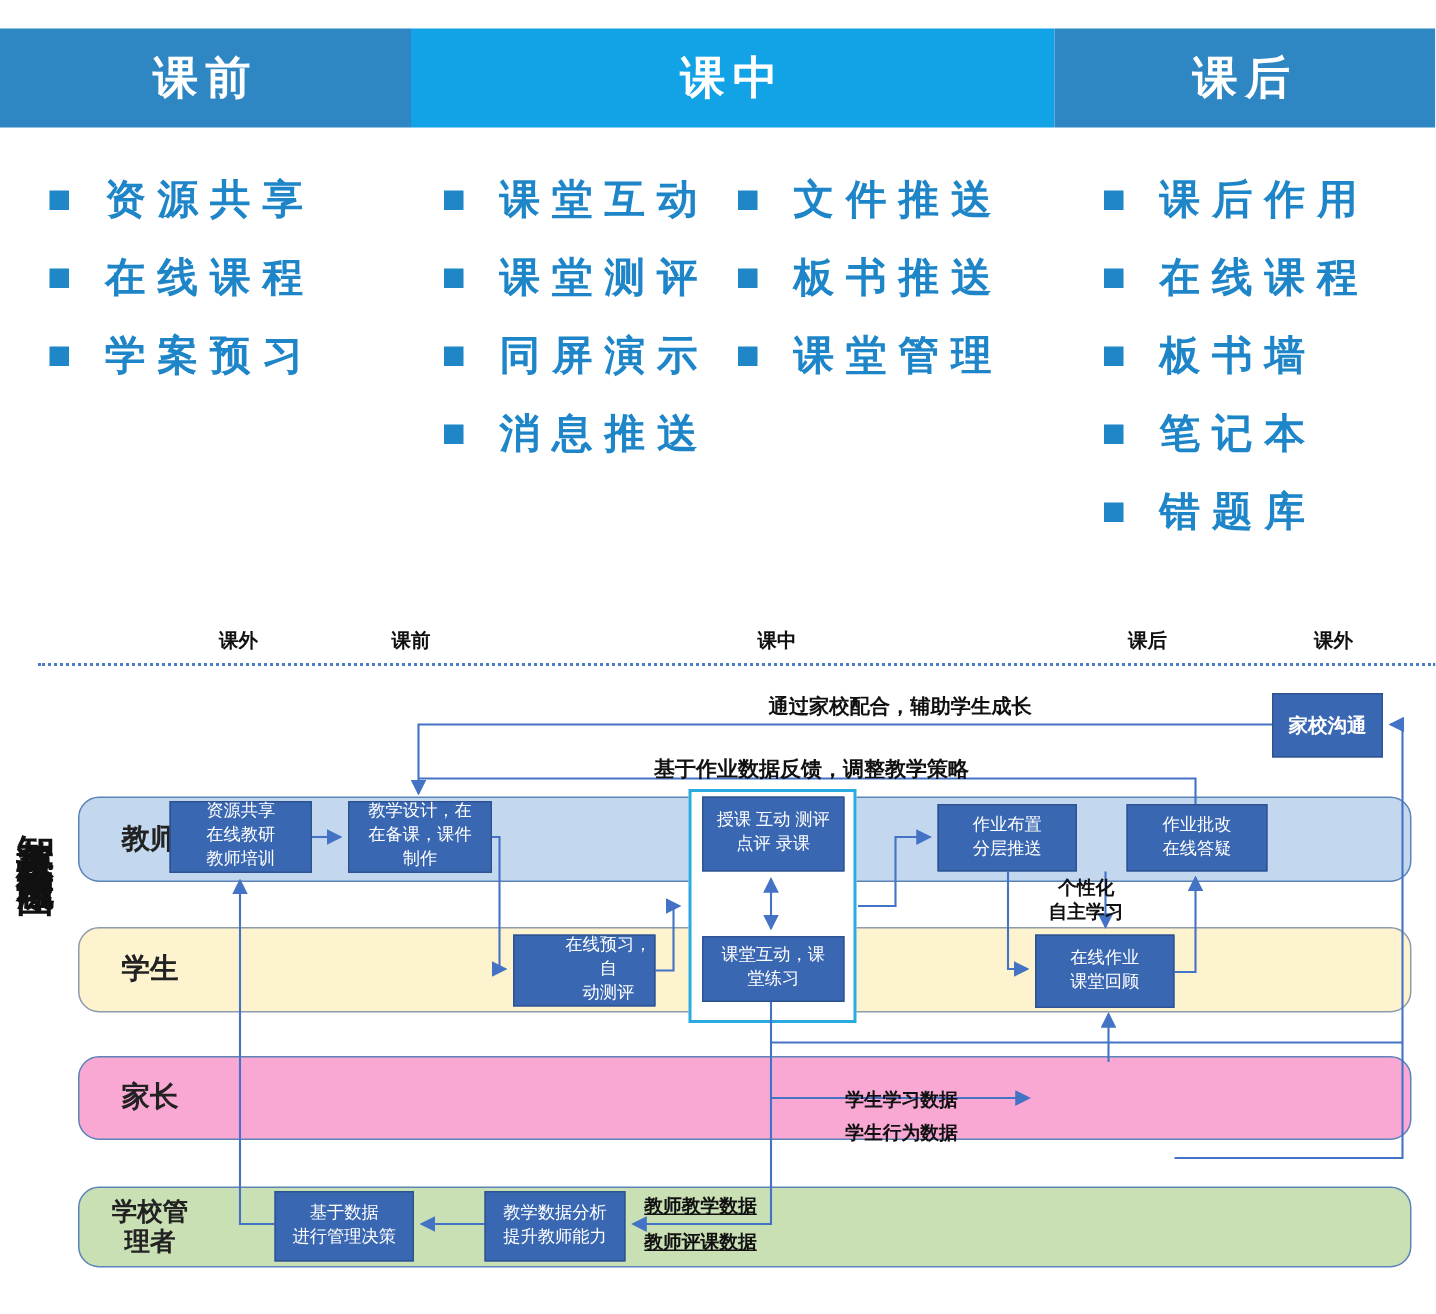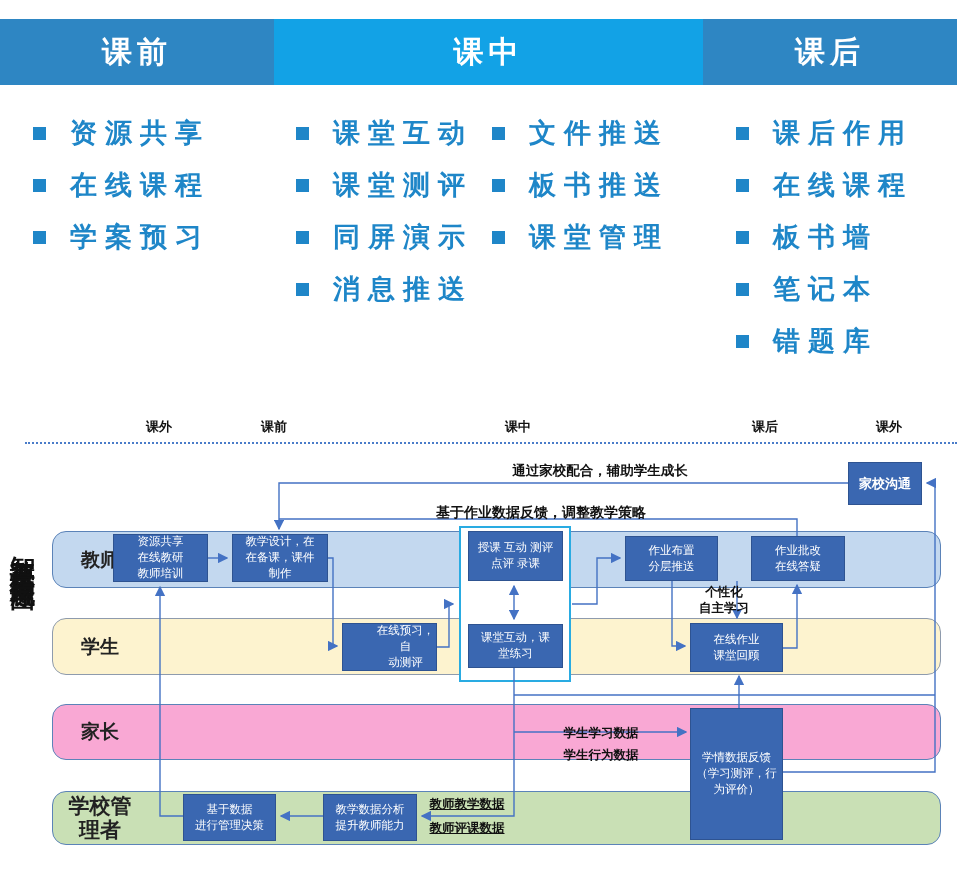--- a/index.html
+++ b/index.html
@@ -16,21 +16,21 @@
   .sq{width:13px;height:13px;background:#1F86C8;margin-right:24px;flex:0 0 13px;}
   .b-text{font-family:"Liberation Serif",serif;font-weight:bold;font-size:27px;color:#1E86C8;letter-spacing:8px;white-space:nowrap;}
   
   .tl{position:absolute;transform:translateX(-50%);font-weight:bold;font-size:13px;color:#111;white-space:nowrap;}
   .dotted{position:absolute;left:25px;top:442px;width:932px;border-top:2px dotted #4A7CC9;}
   .side-title{position:absolute;left:6px;top:536px;writing-mode:vertical-rl;text-orientation:upright;
               font-family:"Liberation Serif",serif;font-weight:bold;font-size:25px;letter-spacing:4px;color:#111;}
   .lane{position:absolute;left:52px;width:889px;border-radius:14px;border:1.5px solid #5B83B8;box-sizing:border-box;}
   .lane-label{position:absolute;left:8px;top:0;bottom:0;width:78px;display:flex;align-items:center;justify-content:center;
               font-weight:bold;font-size:19px;color:#222;text-align:center;white-space:pre-line;line-height:1.15;}
-  .lane-admin .lane-label{font-size:21px;}
+  .lane-admin .lane-label{font-size:17px;}
   .highlight{position:absolute;left:459px;top:526px;width:112px;height:156px;background:#fff;
              border:2.5px solid #29ABE2;box-sizing:border-box;z-index:4;}
   svg.connectors{position:absolute;left:0;top:0;z-index:5;pointer-events:none;}
   .node{position:absolute;background:#3A67B1;border:1px solid #2E5391;box-sizing:border-box;color:#fff;
         display:flex;align-items:center;justify-content:center;text-align:center;
         font-size:11.5px;line-height:1.38;white-space:pre-line;z-index:6;}
   .node-big{font-size:13px;font-weight:bold;}
   .ann{position:absolute;transform:translateX(-50%);font-weight:bold;color:#111;text-align:center;
        white-space:pre-line;z-index:7;}
 </style>
@@ -183,23 +183,20 @@
 分层推送</div>
   <div class="node" style="left:751px;top:536px;width:94px;height:45px;">作业批改
 在线答疑</div>
   <div class="node" style="left:342px;top:623px;width:95px;height:48px;padding-left:32px;">在线预习，自
 动测评</div>
   <div class="node" style="left:468px;top:624px;width:95px;height:44px;">课堂互动，课
 堂练习</div>
   <div class="node" style="left:690px;top:623px;width:93px;height:49px;">在线作业
 课堂回顾</div>
   <div class="node node-big" style="left:848px;top:462px;width:74px;height:43px;">家校沟通</div>
-  <div class="node" style="left:690px;top:708px;width:93px;height:132px;">学情数据反馈
-（学习测评，行
-为评价）</div>
   <div class="node" style="left:183px;top:794px;width:93px;height:47px;">基于数据
 进行管理决策</div>
   <div class="node" style="left:323px;top:794px;width:94px;height:47px;">教学数据分析
 提升教师能力</div>
 
   <div class="ann" style="left:600px;top:462px;font-size:13.5px;">通过家校配合，辅助学生成长</div>
   <div class="ann" style="left:541px;top:504px;font-size:14px;">基于作业数据反馈，调整教学策略</div>
   <div class="ann" style="left:724px;top:584px;font-size:12.5px;line-height:16px;">个性化
 自主学习</div>
   <div class="ann" style="left:601px;top:711px;font-size:12.5px;line-height:21.5px;margin-top:12px;">学生学习数据

